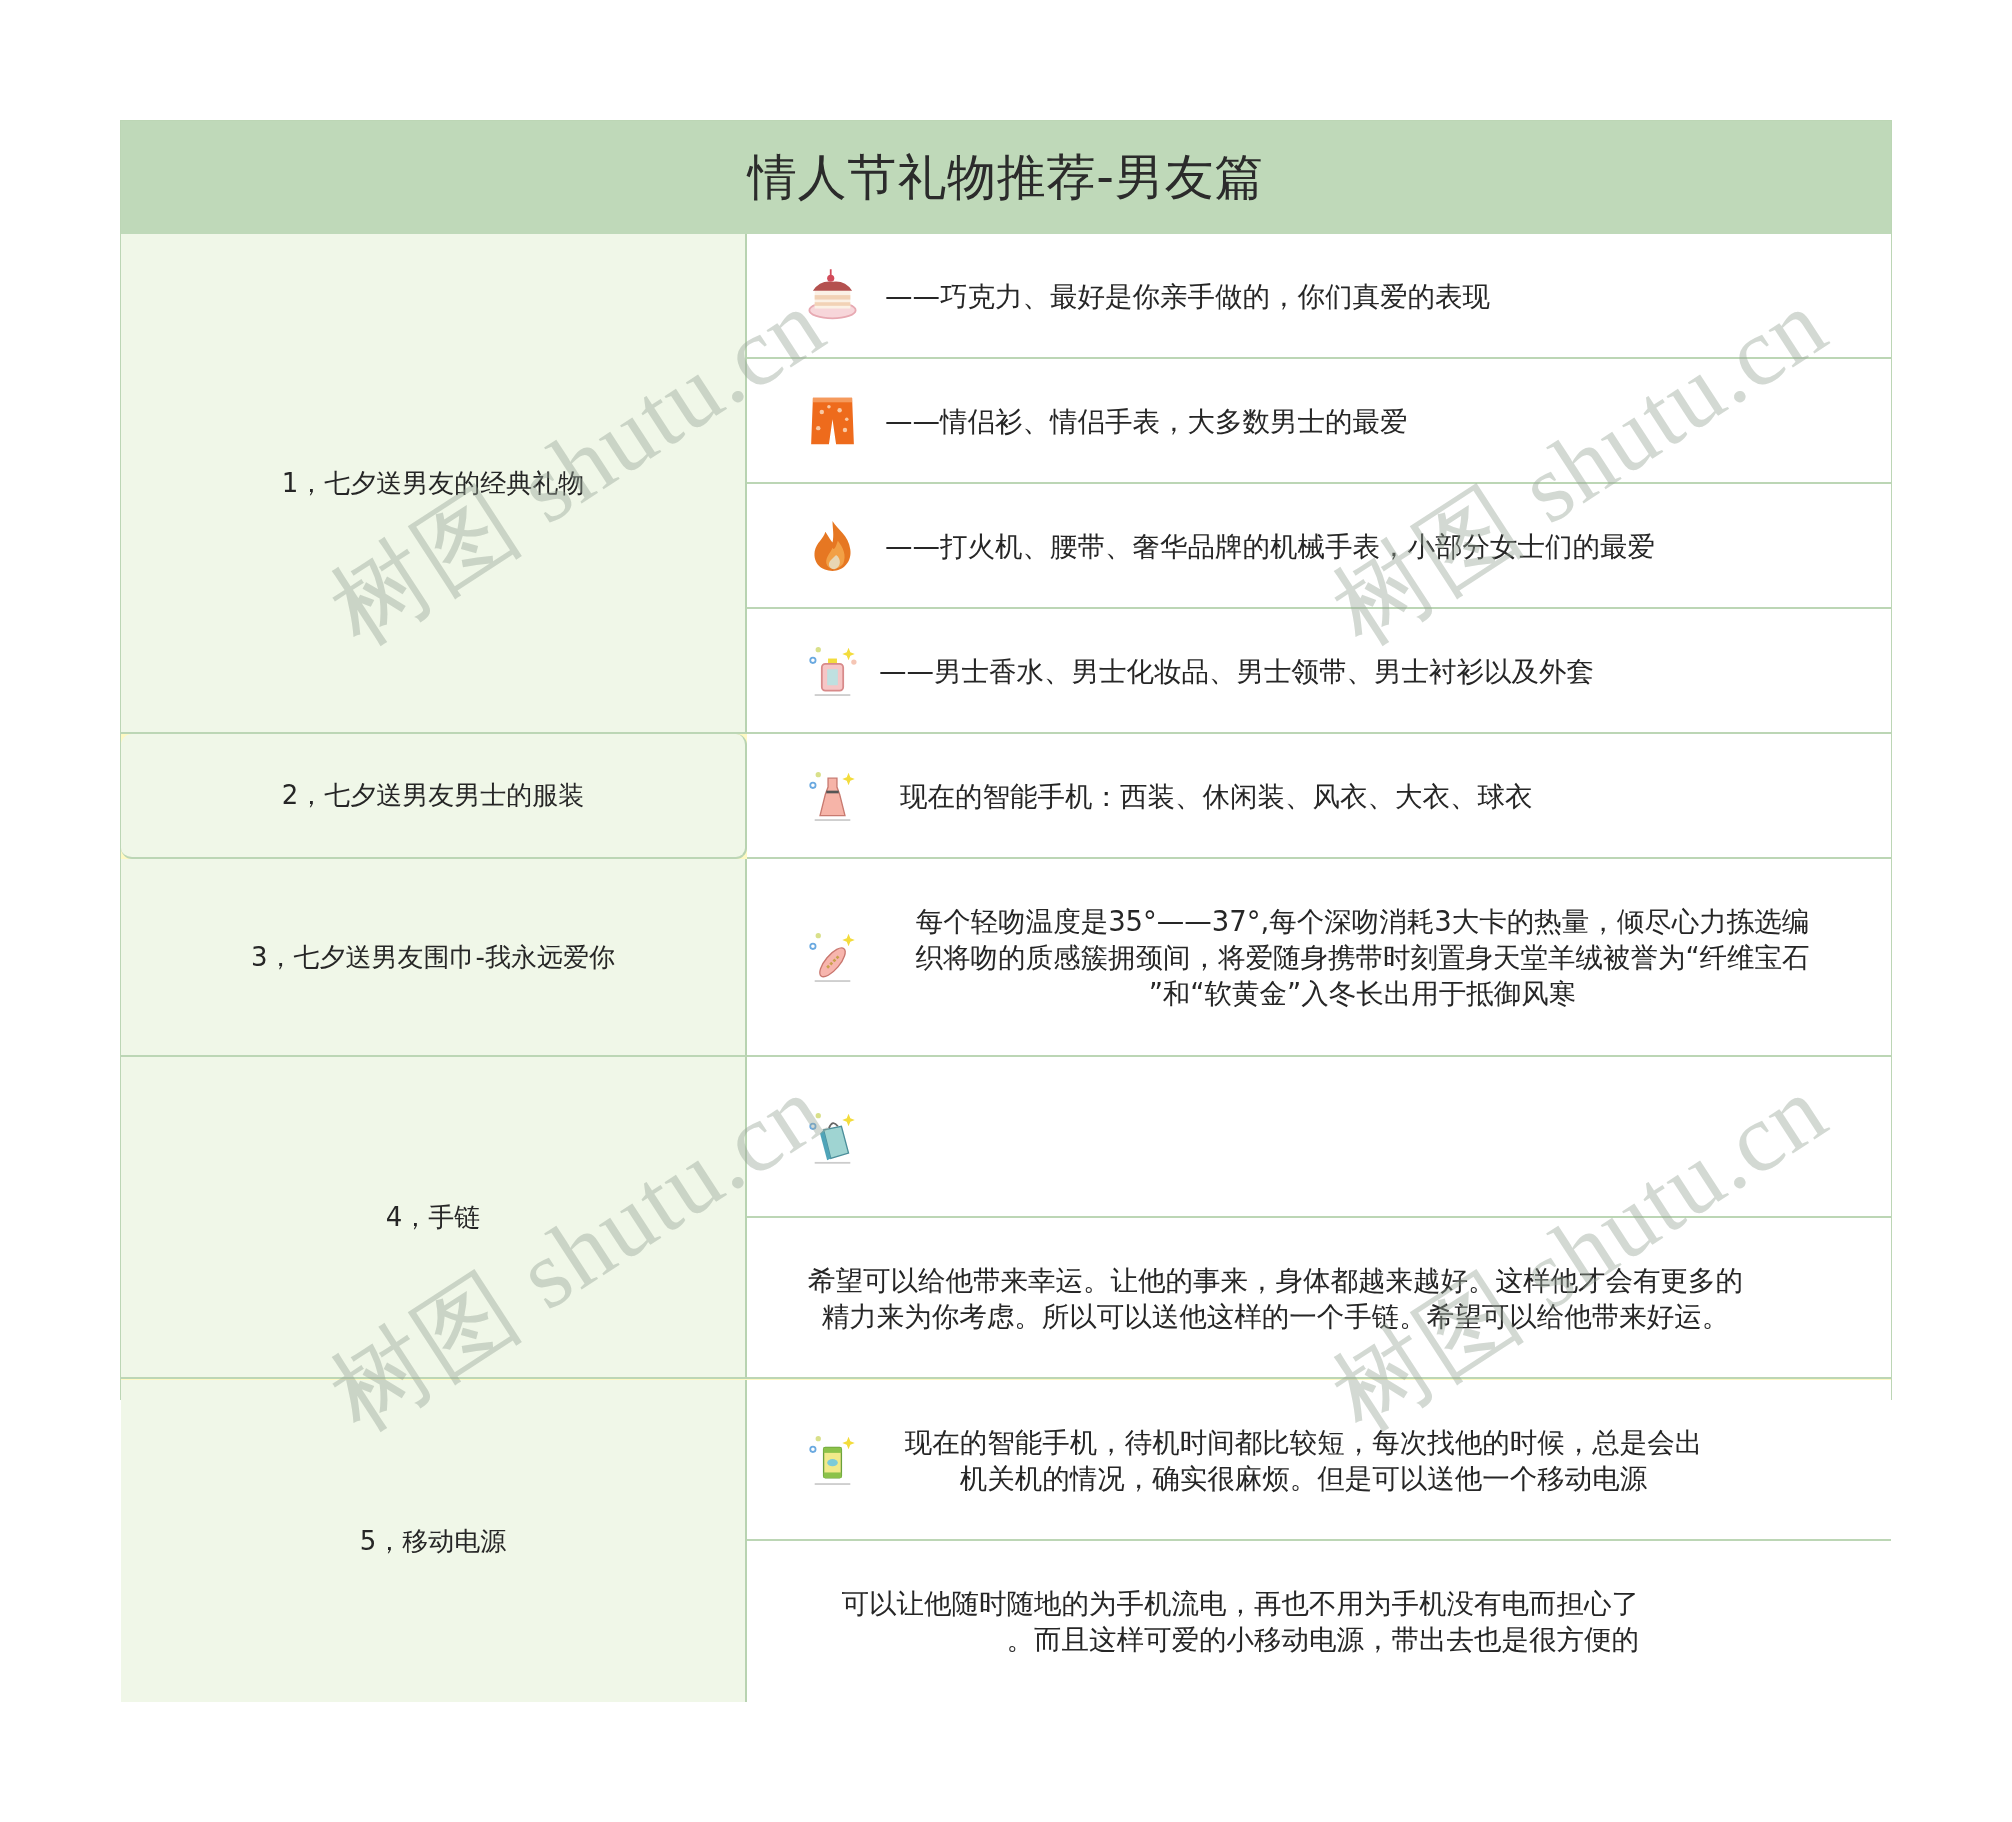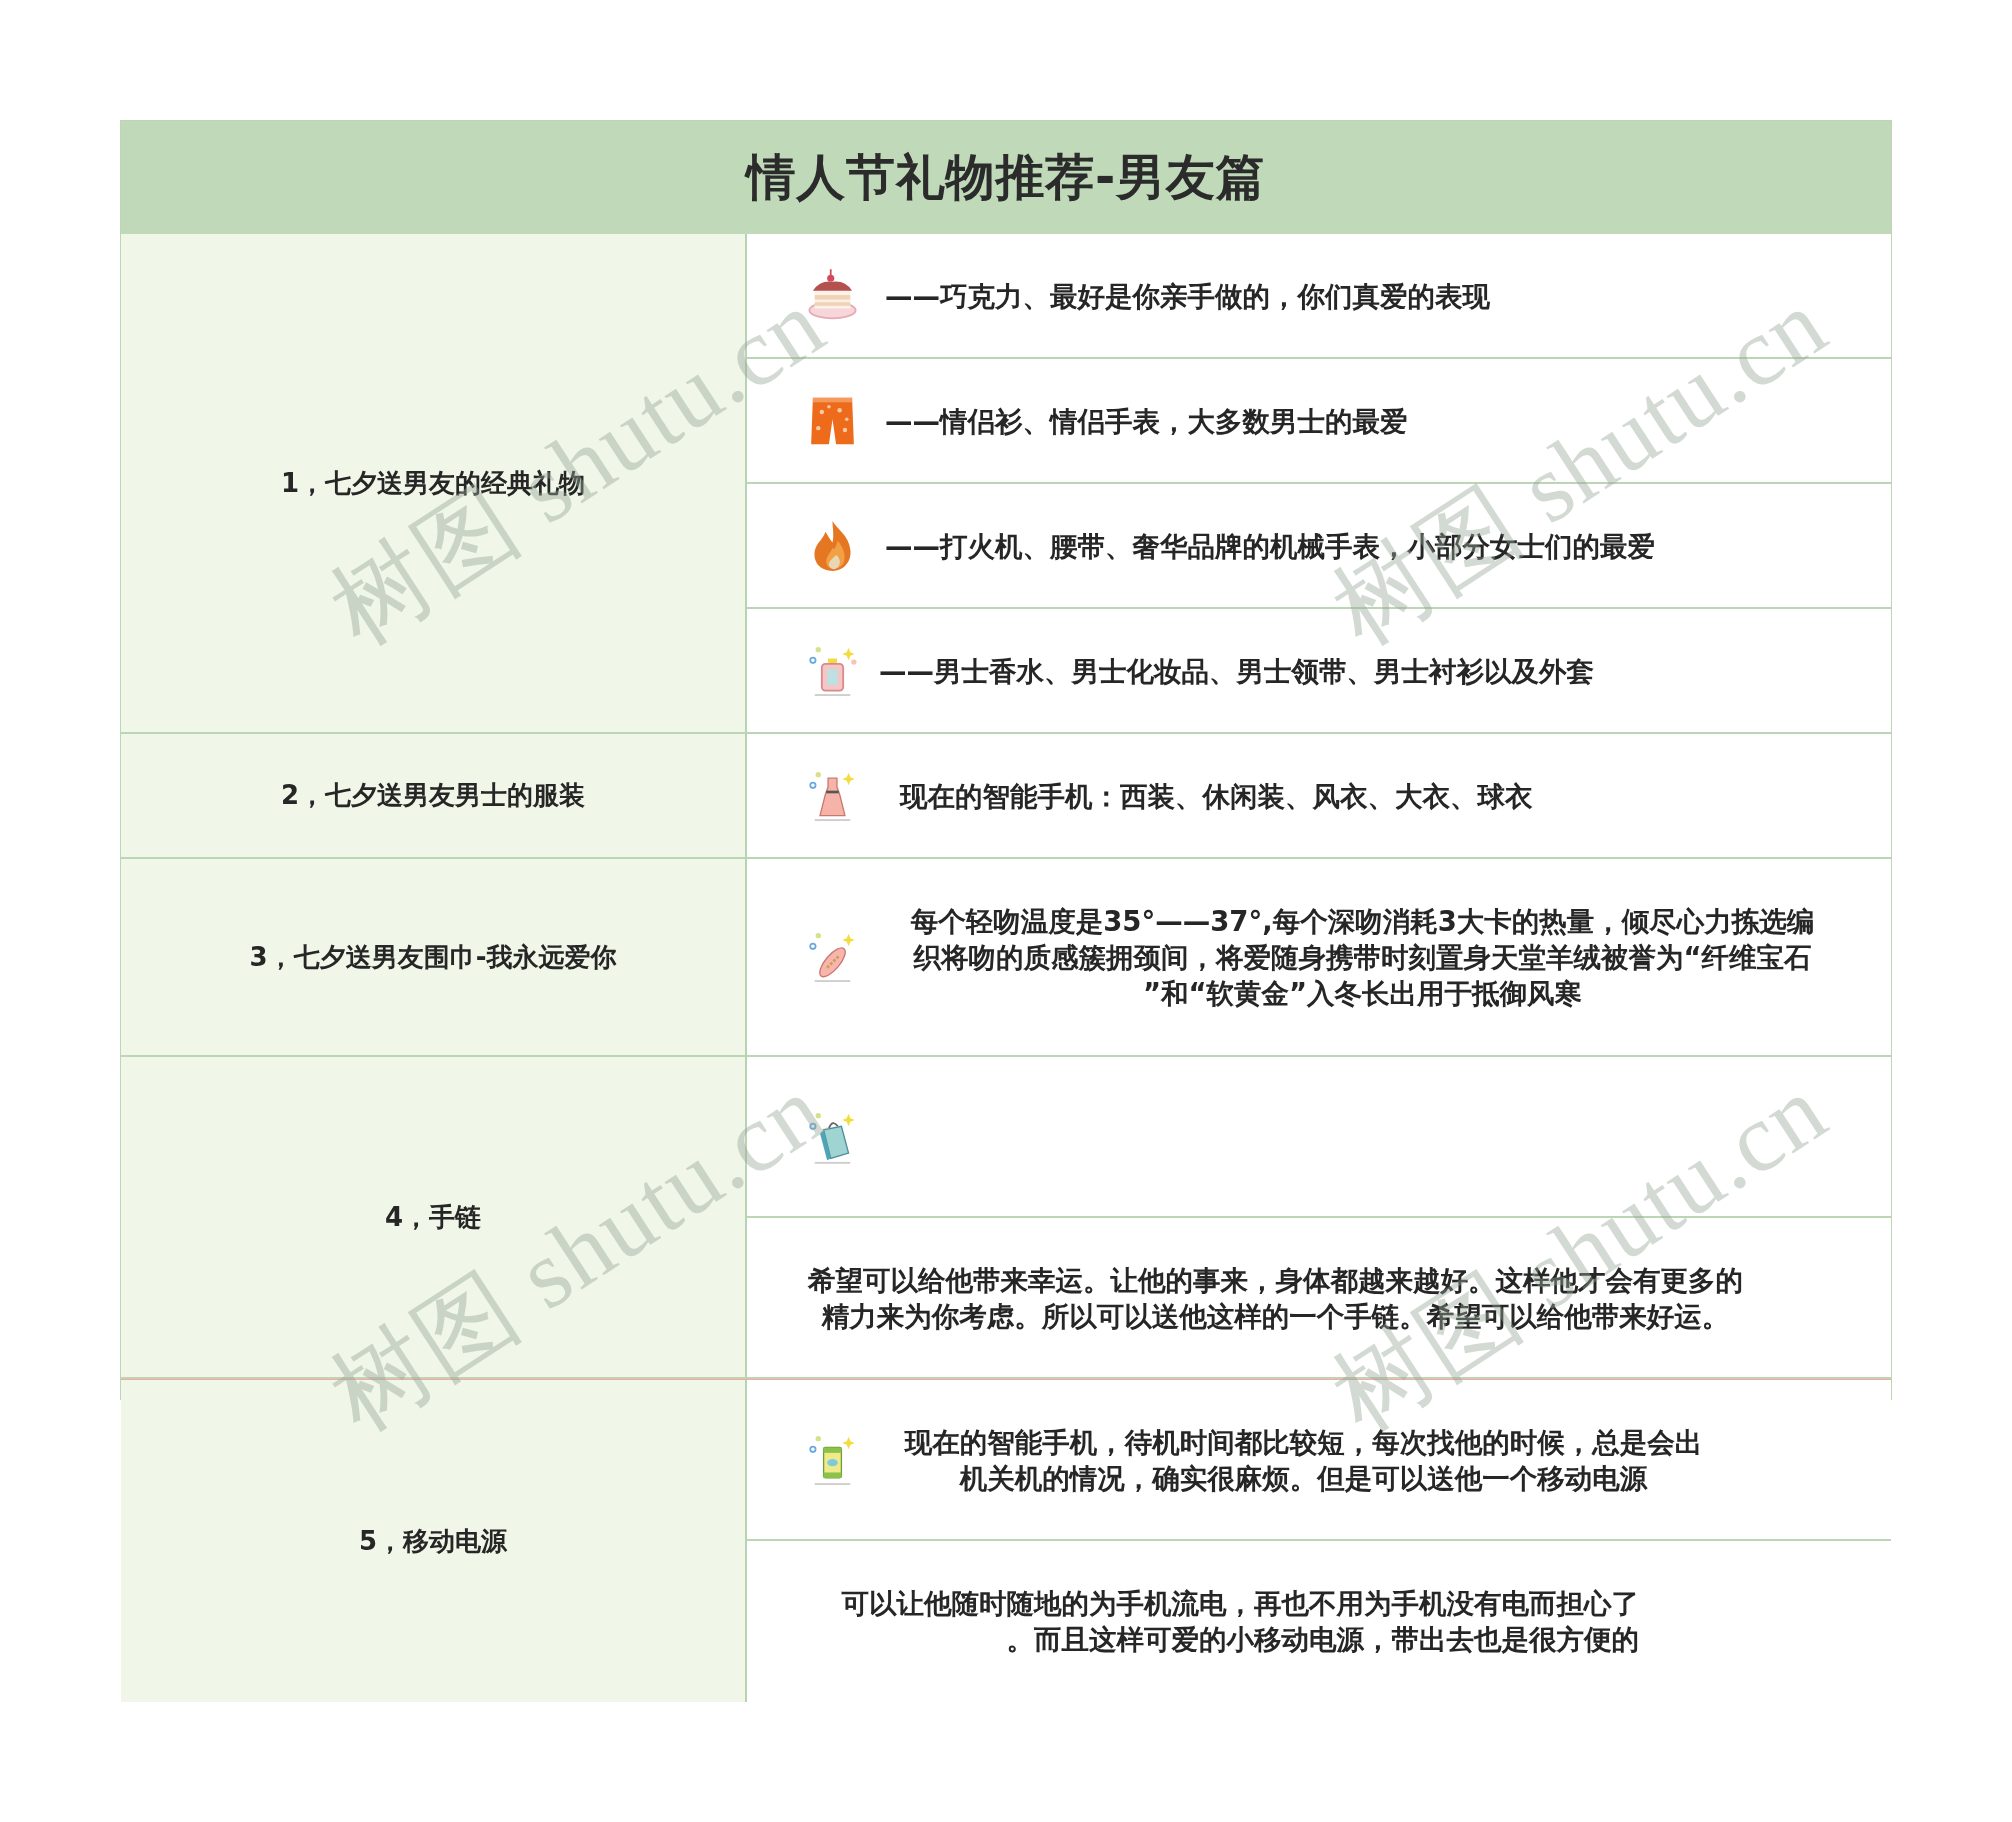--- a/index.html
+++ b/index.html
@@ -2,21 +2,21 @@
 <html style="font-size:12.6px"><head>
 <meta charset="utf-8">
 <style>
   html, body { margin: 0; padding: 0; }
   body {
     width: 2013px; height: 1822px; background: #ffffff; position: relative; overflow: hidden;
     font-family: "DejaVu Sans", "Liberation Sans", sans-serif; color: #262626;
   }
   .table {
     position: absolute; left: 120px; top: 120px; width: 1772px; height: 1280px;
-    border: 1.6px solid #bcd6b5; box-sizing: border-box; background: #fca5a5; font-weight: bold;
+    border: 1.6px solid #bcd6b5; box-sizing: border-box; background: #fef9c3;
   }
   .header {
     position: absolute; left: 0; top: 0; right: 0; height: 113px;
     background: #bfd9b9; border-bottom: 1.6px solid #b3cfac;
     display: flex; align-items: center; justify-content: center;
     font-size: 49px; color: #2b2b2b; letter-spacing: 0.8px;
   }
   .left-cell {
     position: absolute; left: 0; width: 626px; box-sizing: border-box;
     background: #f0f7e8; border-right: 2.4px solid #b8d3b1; border-bottom: 2.4px solid #bcd6b5;
@@ -102,21 +102,21 @@
           <circle cx="56" cy="22" r="3" fill="#f5c6b5"></circle>
           <rect x="27" y="18" width="10" height="6" fill="#f3dc3c"></rect>
           <rect x="20" y="24" width="24" height="30" rx="4" fill="#f6c6c6" stroke="#d88a8a" stroke-width="2"></rect>
           <rect x="26" y="30" width="12" height="18" fill="#bfe0e0"></rect>
           <rect x="12" y="58" width="40" height="2" fill="#cccccc"></rect>
         </svg>
     </span>
     <span class="txt single" style="left:132px;">——男士香水、男士化妆品、男士领带、男士衬衫以及外套</span>
   </div>
 
-  <div class="left-cell" style="top:613px;height:125px;">
+  <div class="left-cell" style="top:613px;height:125px;border-radius:11px;">
     <span>2，七夕送男友男士的服装</span>
   </div>
   <div class="right-cell" style="top:613px;height:125px;">
     <span class="icon">
       <svg viewBox="0 0 64 64">
           <circle cx="16" cy="8" r="3" fill="#d9e08a"></circle>
           <circle cx="10" cy="20" r="3" fill="none" stroke="#6aa9e0" stroke-width="2"></circle>
           <path d="M50 6 l2 5 l5 2 l-5 2 l-2 5 l-2 -5 l-5 -2 l5 -2 z" fill="#f3dc3c"></path>
           <path d="M27 12 L27 22 L24 30 L18 54 L46 54 L40 30 L37 22 L37 12 Z" fill="#f6b4a8" stroke="#c87a70" stroke-width="1.5"></path>
           <rect x="25" y="26" width="14" height="3" fill="#555"></rect>

